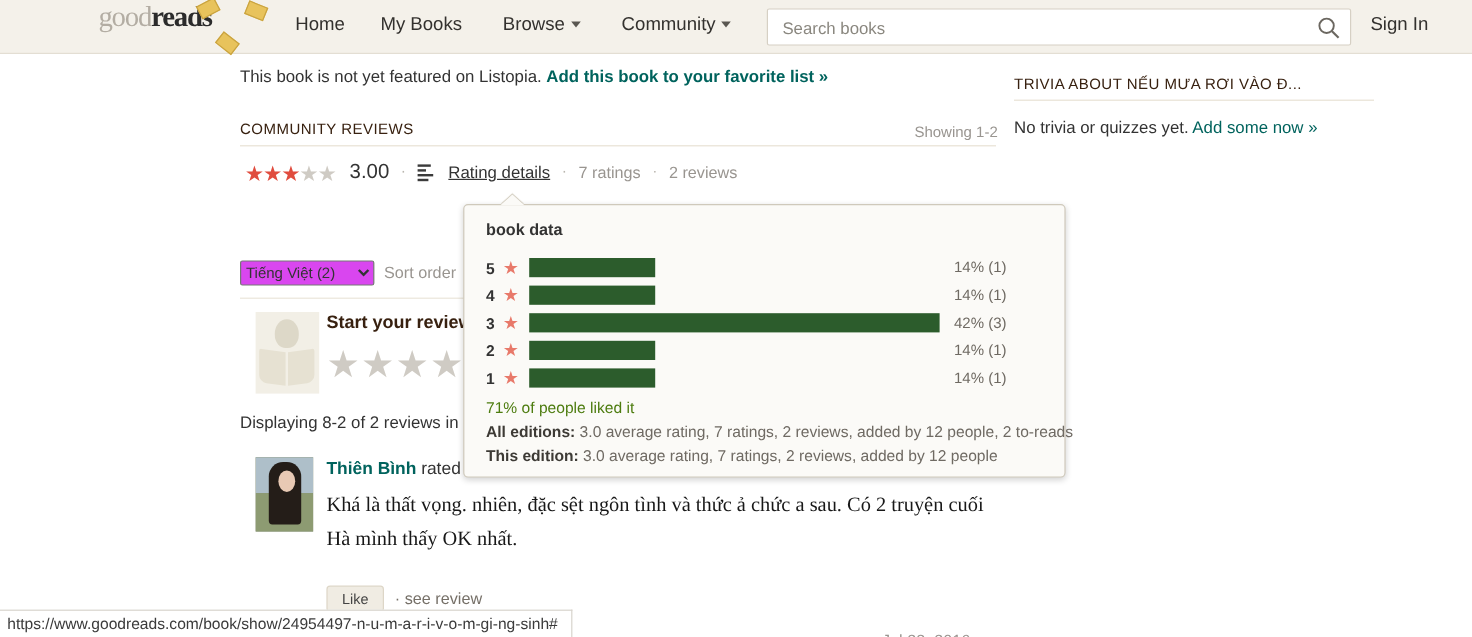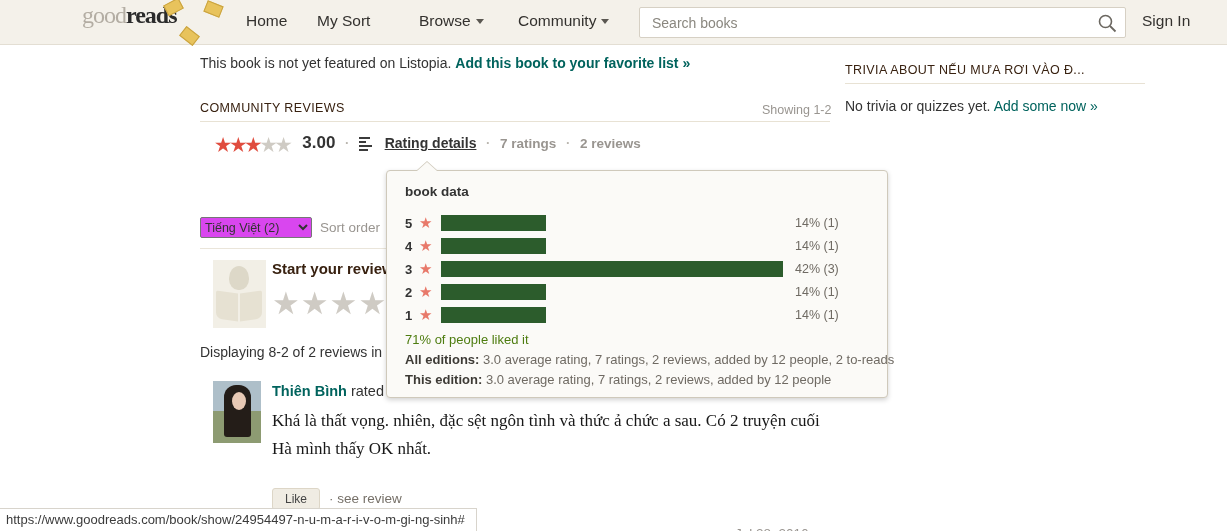--- a/index.html
+++ b/index.html
@@ -105,21 +105,21 @@
   #showing {
     position: absolute; left: 562px; top: 58px;
     font-size: 12.5px; color: #999590; white-space: nowrap;
   }
   #hdrule {
     position: absolute; left: 0; top: 76px;
     width: 630px; height: 1px; background: #e8e2d4;
   }
 
   
-  #rating-line { position: absolute; left: 15px; top: 88px; height: 22px; white-space: nowrap; font-weight: bold; }
+  #rating-line { position: absolute; left: 4px; top: 88px; height: 22px; white-space: nowrap; }
   .stars { display: inline-block; vertical-align: -2px; letter-spacing: -1px; }
   .st { font-size: 18px; }
   .st.on  { color: #e04c3e; }
   .st.off { color: #cfcbc4; }
   #avgnum { display: inline-block; margin-left: 8px; font-size: 17px; color: #333; vertical-align: 1px; }
   .dotsep { display:inline-block; margin: 0 6px; color: #b9b5ae; font-size: 13px; vertical-align: 2px; }
   #rd-icon { display: inline-block; width: 16px; height: 13px; vertical-align: -1px; position: relative; }
   #rd-icon i { position: absolute; left: 0; background: #3b3b3b; display: block; }
   #rd-icon i:nth-child(1){ top:0;  width:11px; height:2px; }
   #rd-icon i:nth-child(2){ top:4px; width:7px;  height:2px; }
@@ -330,21 +330,21 @@
     <span class="good">good</span><span class="reads">reads</span>
   </div>
   <div class="logo-book lb1"></div>
   <div class="logo-book lb2"></div>
   <div class="logo-book lb3"></div>
 
   <div class="navitem" id="nav-home">
     <span>Home</span>
   </div>
   <div class="navitem" id="nav-mybooks">
-    <span>My Sort</span>
+    <span>My Books</span>
   </div>
   <div class="navitem" id="nav-browse">
     <span>Browse</span><span class="caret-d"></span>
   </div>
   <div class="navitem" id="nav-community">
     <span>Community</span><span class="caret-d"></span>
   </div>
 
   <div id="searchbox">
     <input id="search-input" type="text" placeholder="Search books" style="">

